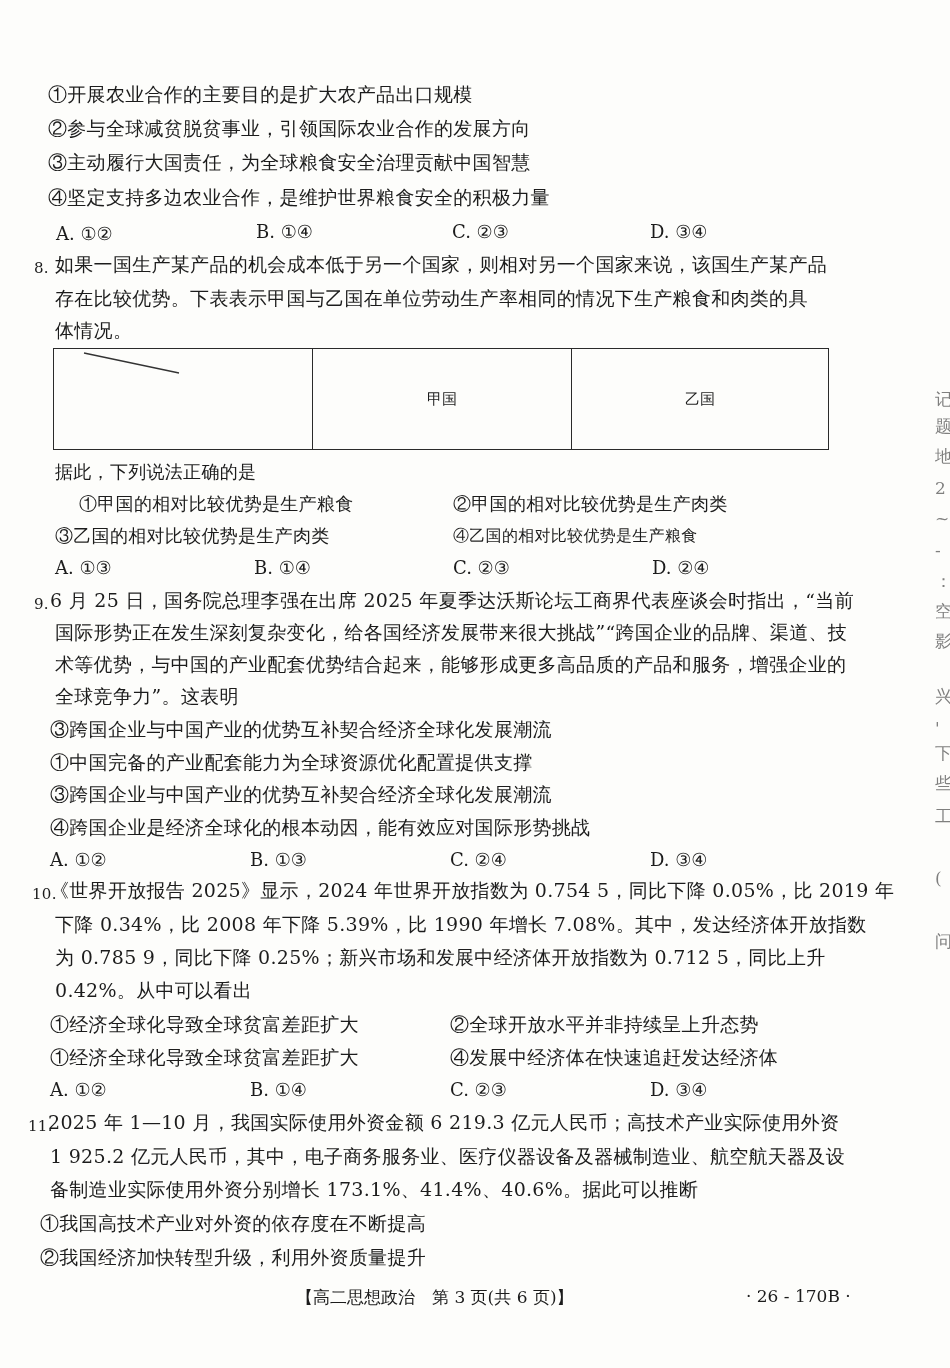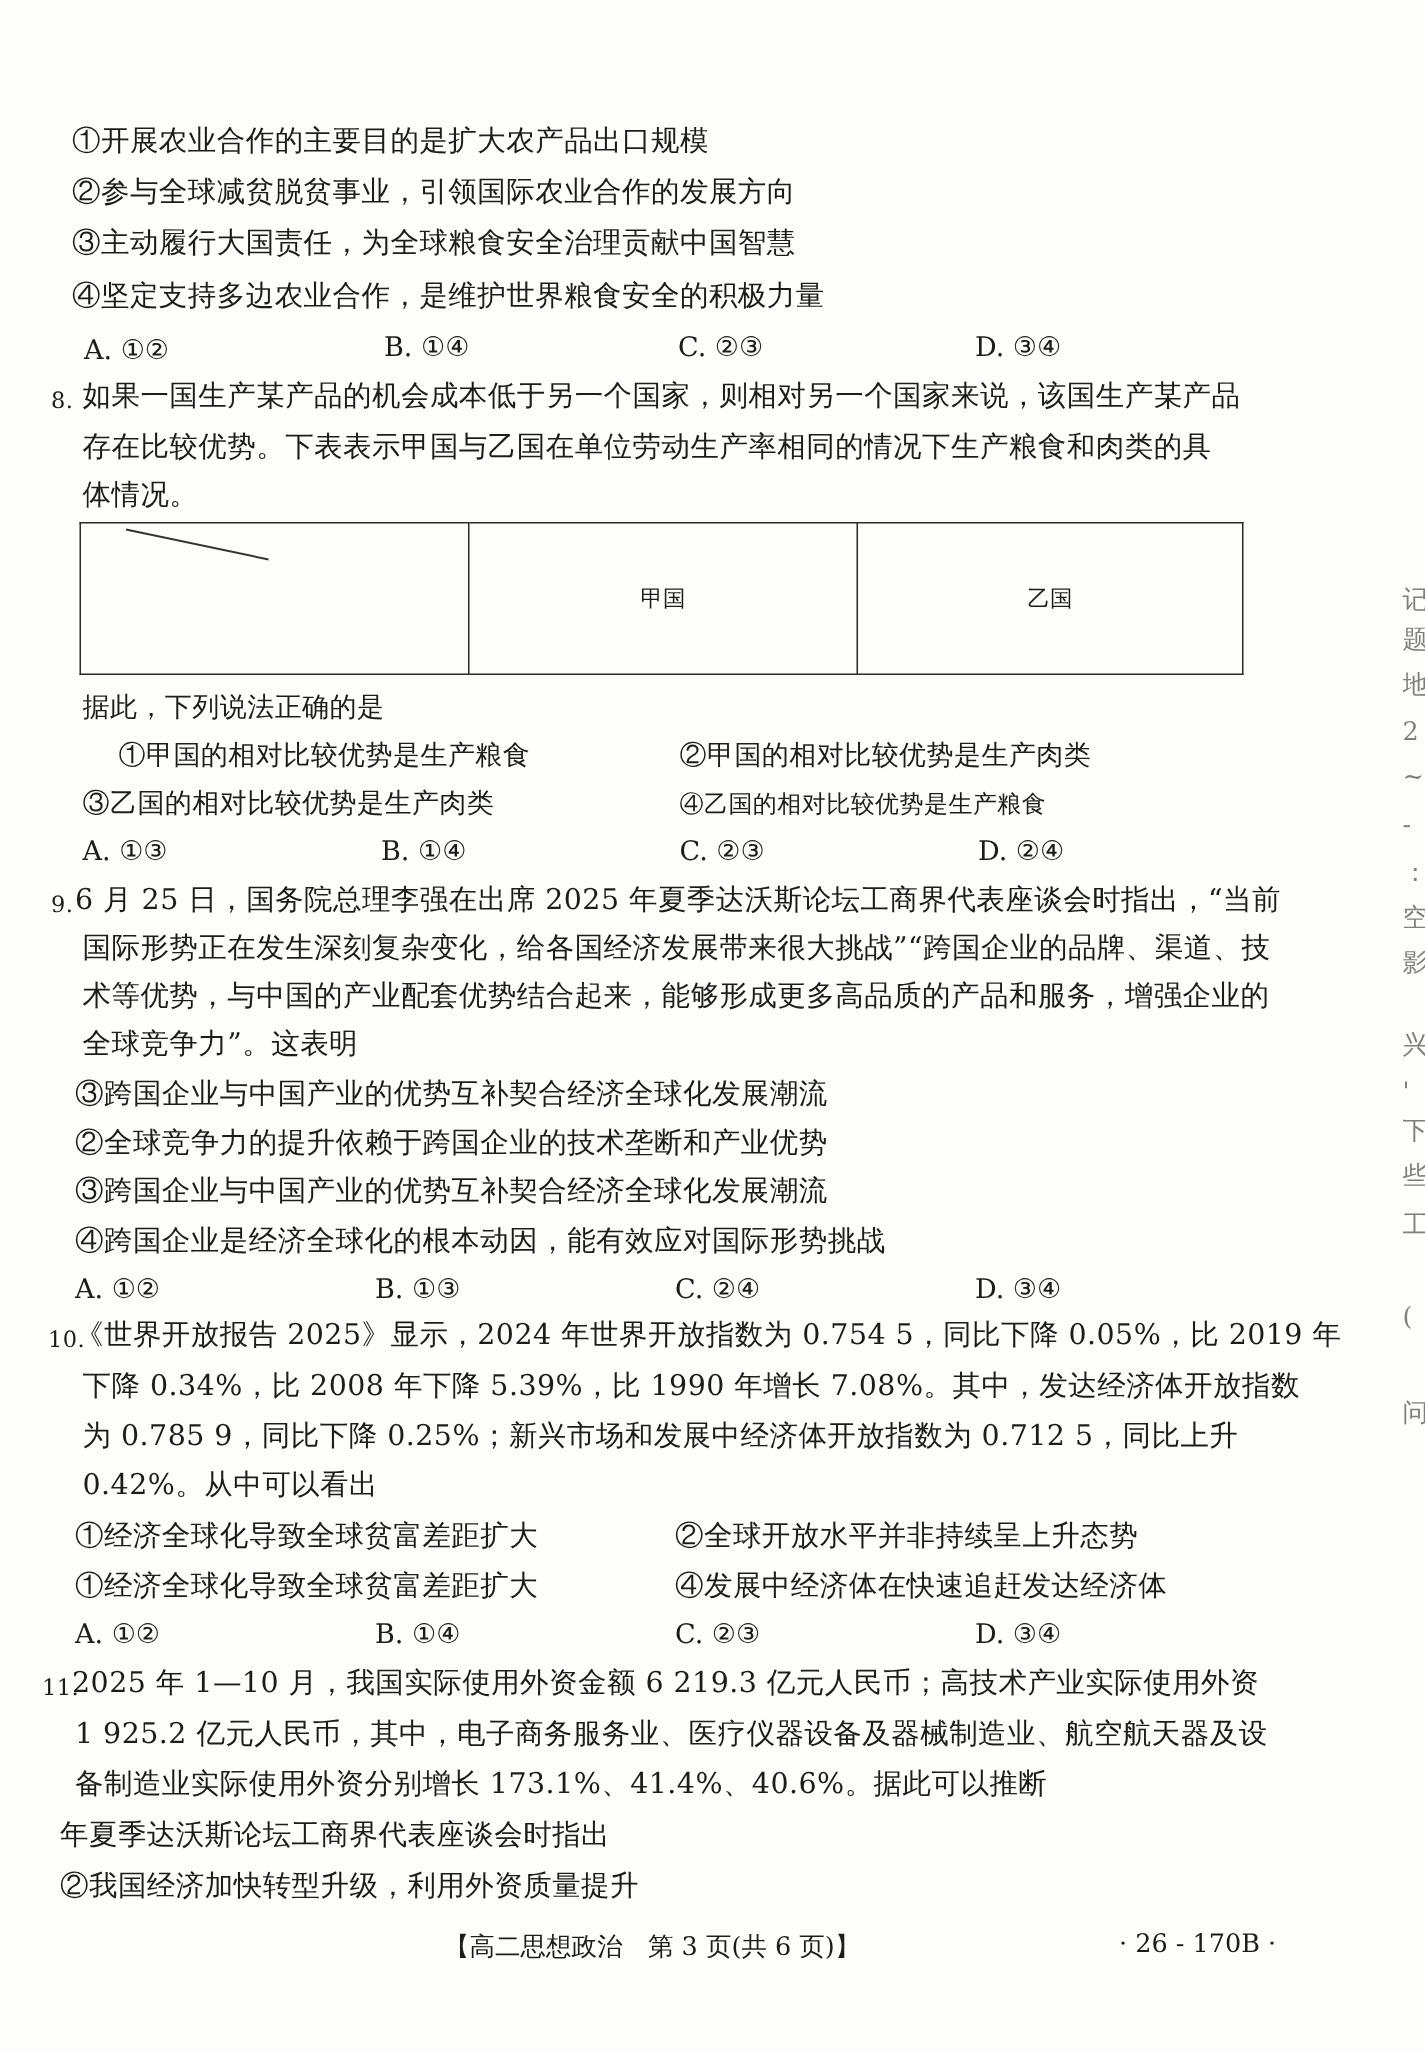--- a/index.html
+++ b/index.html
@@ -81,21 +81,21 @@
 <div class="opt" style="left:254px; top:556px;">B. ①④</div>
 <div class="opt" style="left:453px; top:556px;">C. ②③</div>
 <div class="opt" style="left:652px; top:556px;">D. ②④</div>
 
 <div class="line" style="left:34px; top:590px;"><span class="qnum">9.</span></div>
 <div class="line" style="left:50px; top:588px;">6 月 25 日，国务院总理李强在出席 2025 年夏季达沃斯论坛工商界代表座谈会时指出，“当前</div>
 <div class="line" style="left:55px; top:620px;">国际形势正在发生深刻复杂变化，给各国经济发展带来很大挑战”“跨国企业的品牌、渠道、技</div>
 <div class="line" style="left:55px; top:652px;">术等优势，与中国的产业配套优势结合起来，能够形成更多高品质的产品和服务，增强企业的</div>
 <div class="line" style="left:55px; top:684px;">全球竞争力”。这表明</div>
 <div class="line" style="left:50px; top:717px;">③跨国企业与中国产业的优势互补契合经济全球化发展潮流</div>
-<div class="line" style="left:50px; top:750px;">②全球竞争力的提升依赖于跨国企业的技术垄断和产业优势</div>
+<div class="line" style="left:50px; top:750px;">①中国完备的产业配套能力为全球资源优化配置提供支撑</div>
 <div class="line" style="left:50px; top:782px;">③跨国企业与中国产业的优势互补契合经济全球化发展潮流</div>
 <div class="line" style="left:50px; top:815px;">④跨国企业是经济全球化的根本动因，能有效应对国际形势挑战</div>
 <div class="opt" style="left:50px; top:848px;">A. ①②</div>
 <div class="opt" style="left:250px; top:848px;">B. ①③</div>
 <div class="opt" style="left:450px; top:848px;">C. ②④</div>
 <div class="opt" style="left:650px; top:848px;">D. ③④</div>
 
 <div class="line" style="left:32px; top:880px;"><span class="qnum">10.</span></div>
 <div class="line" style="left:50px; top:878px;">《世界开放报告 2025》显示，2024 年世界开放指数为 0.754 5，同比下降 0.05%，比 2019 年</div>
 <div class="line" style="left:55px; top:912px;">下降 0.34%，比 2008 年下降 5.39%，比 1990 年增长 7.08%。其中，发达经济体开放指数</div>
@@ -107,21 +107,21 @@
 <div class="line" style="left:450px; top:1045px;">④发展中经济体在快速追赶发达经济体</div>
 <div class="opt" style="left:50px; top:1078px;">A. ①②</div>
 <div class="opt" style="left:250px; top:1078px;">B. ①④</div>
 <div class="opt" style="left:450px; top:1078px;">C. ②③</div>
 <div class="opt" style="left:650px; top:1078px;">D. ③④</div>
 
 <div class="line" style="left:28px; top:1112px;"><span class="qnum">11.</span></div>
 <div class="line" style="left:48px; top:1110px;">2025 年 1—10 月，我国实际使用外资金额 6 219.3 亿元人民币；高技术产业实际使用外资</div>
 <div class="line" style="left:50px; top:1144px;">1 925.2 亿元人民币，其中，电子商务服务业、医疗仪器设备及器械制造业、航空航天器及设</div>
 <div class="line" style="left:50px; top:1177px;">备制造业实际使用外资分别增长 173.1%、41.4%、40.6%。据此可以推断</div>
-<div class="line" style="left:40px; top:1211px;">年夏季达沃斯论坛工商界代表座谈会时指出</div>
+<div class="line" style="left:40px; top:1211px;">①我国高技术产业对外资的依存度在不断提高</div>
 <div class="line" style="left:40px; top:1245px;">②我国经济加快转型升级，利用外资质量提升</div>
 
 <div class="footer" style="left:296px;">【高二思想政治　第 3 页(共 6 页)】</div>
 <div class="footer" style="left:746px;">· 26 - 170B ·</div>
 
 <div class="bleed" style="top:388px;">记</div>
 <div class="bleed" style="top:415px;">题</div>
 <div class="bleed" style="top:445px;">地</div>
 <div class="bleed" style="top:478px;">2</div>
 <div class="bleed" style="top:508px;">~</div>

